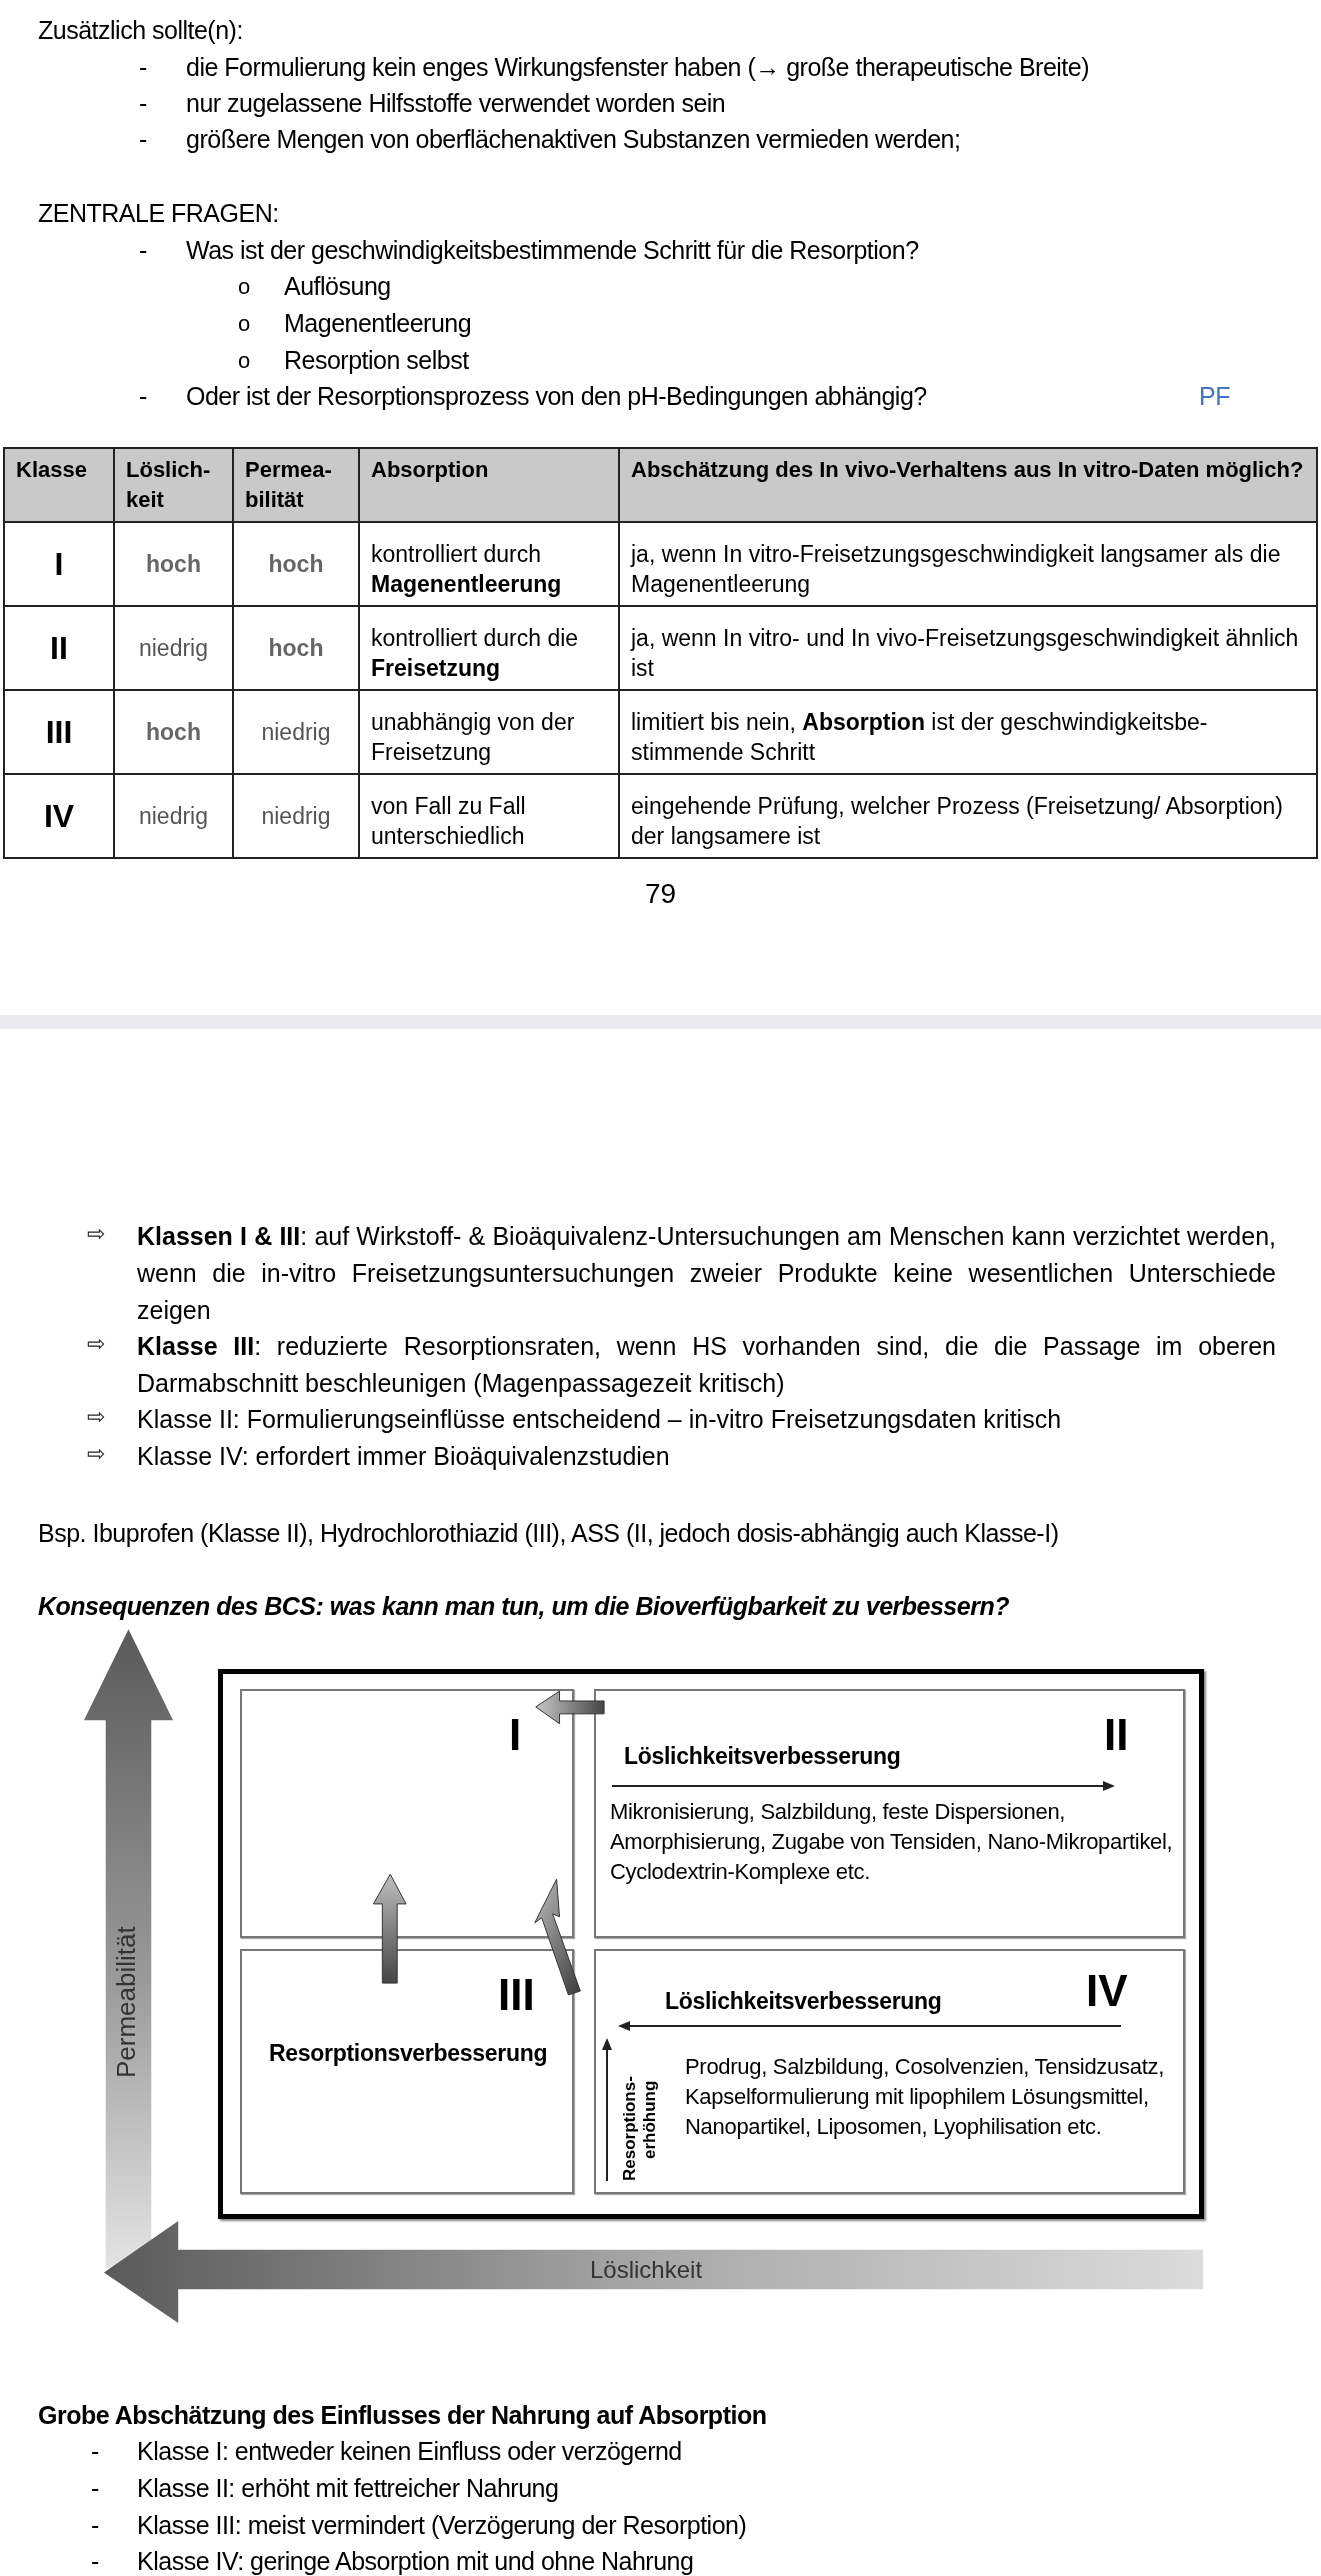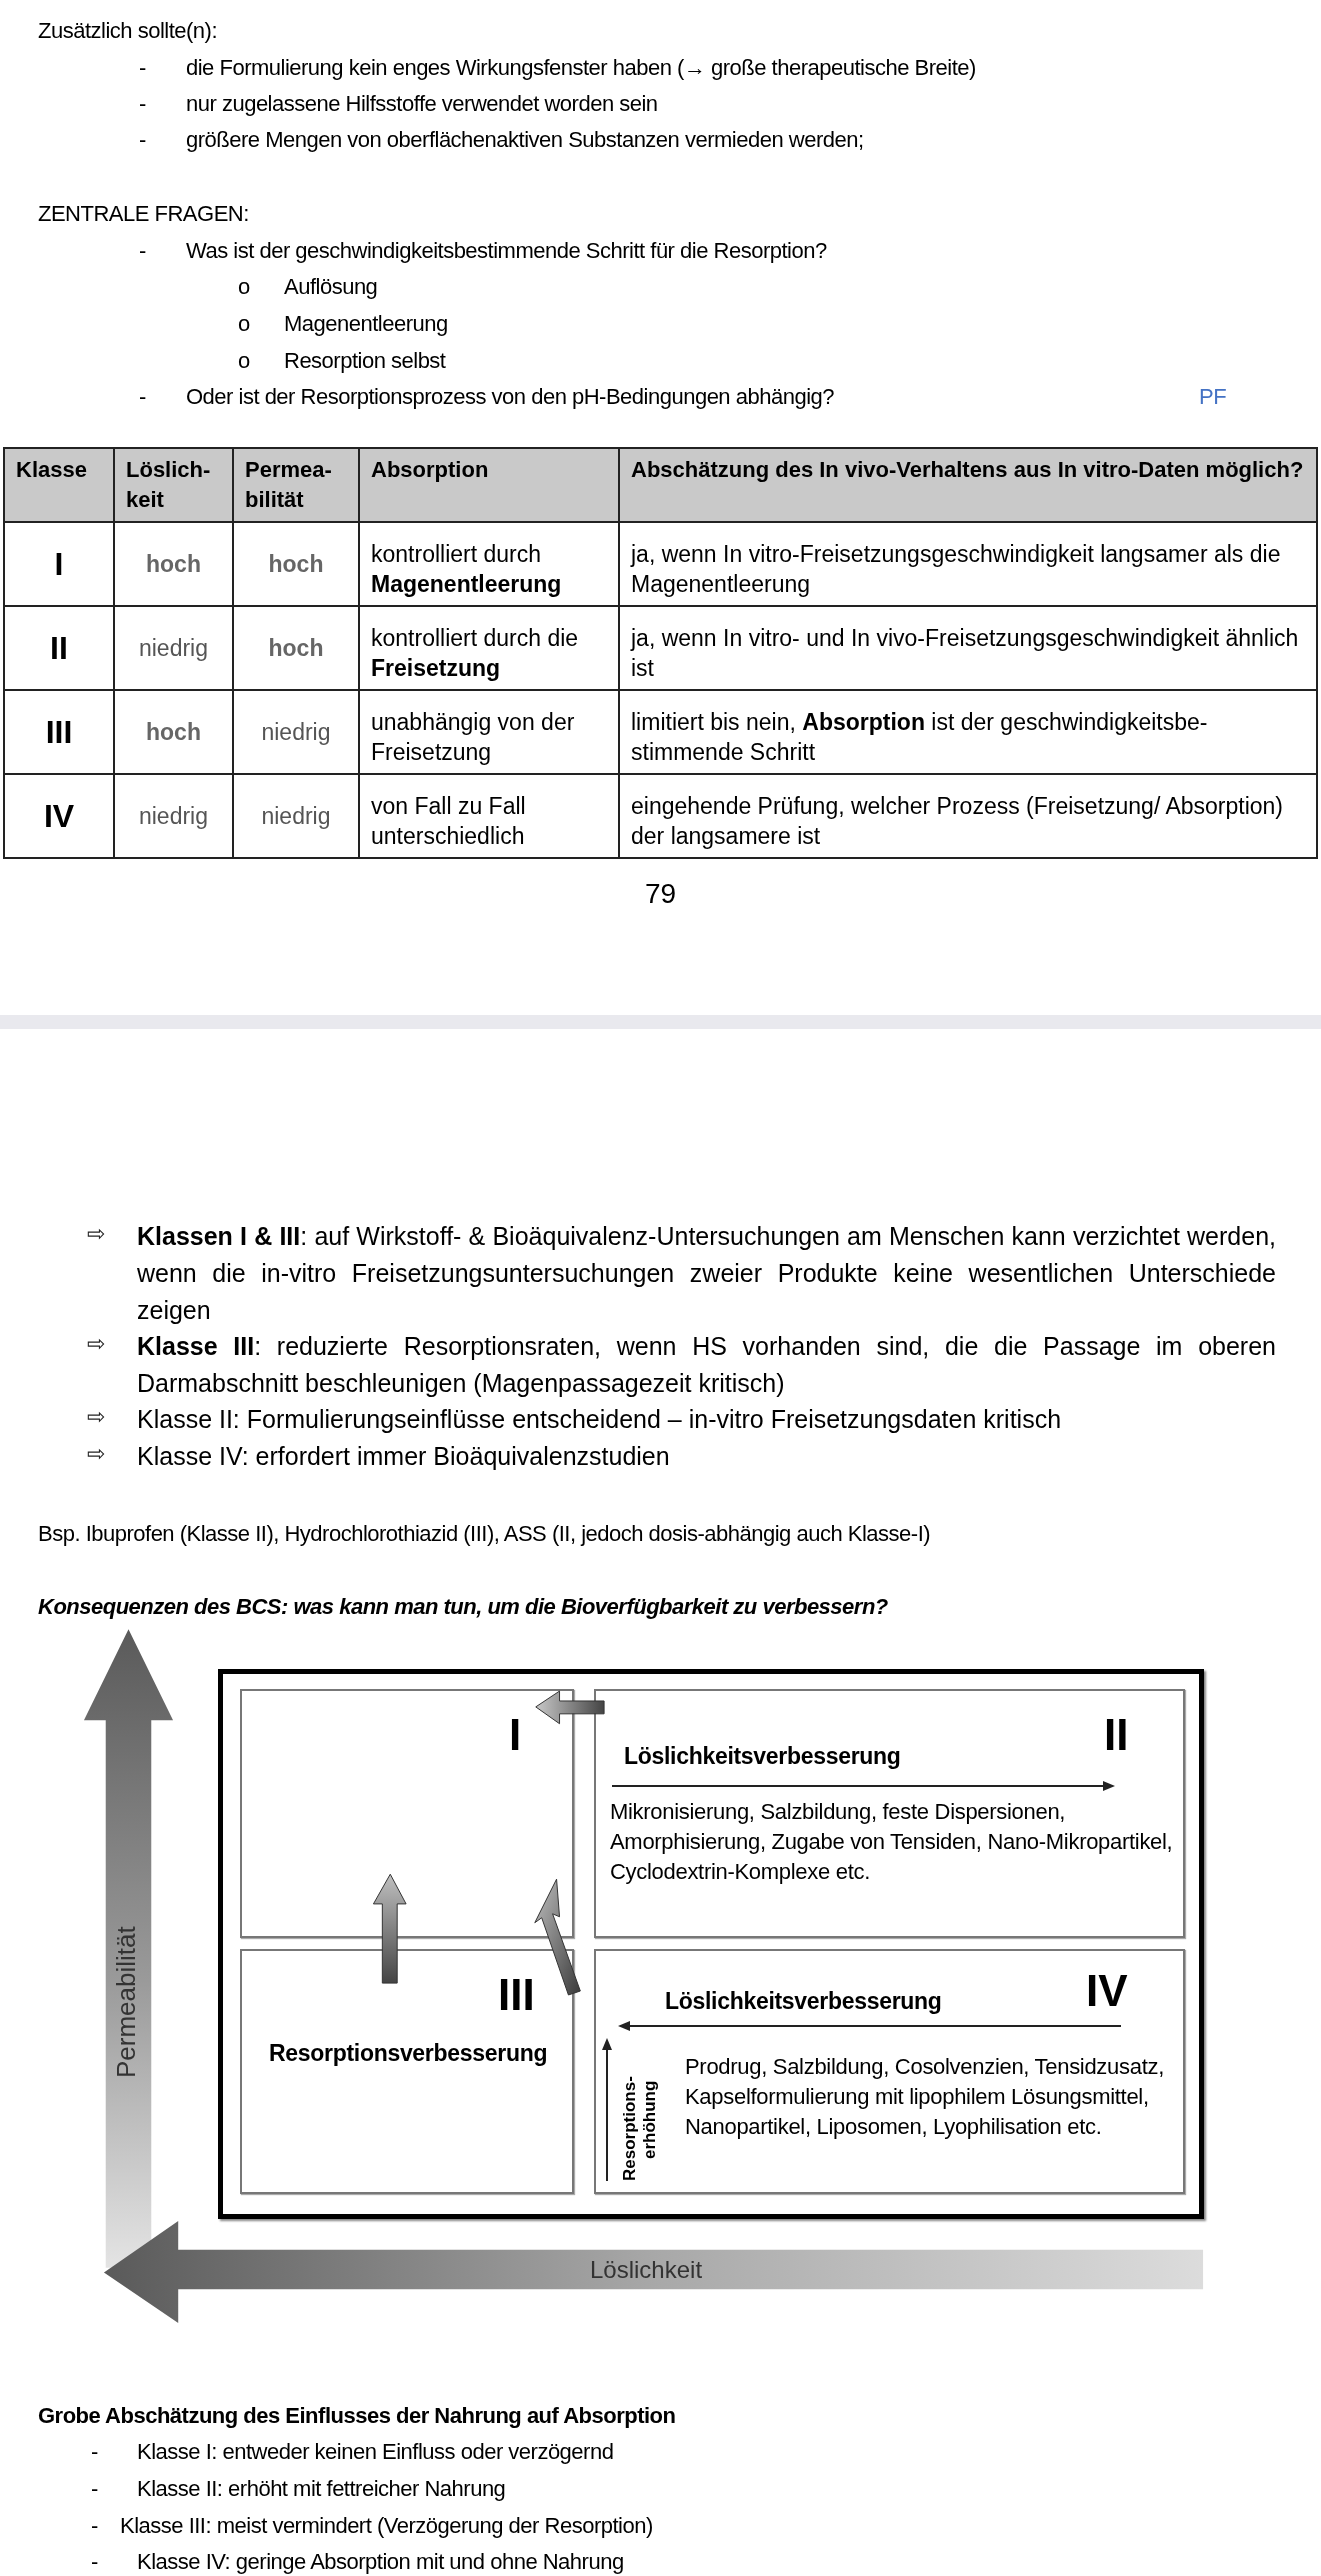--- a/index.html
+++ b/index.html
@@ -1,20 +1,20 @@
 <!DOCTYPE html>
 <html><head>
 <meta charset="utf-8">
 <style>
   * { box-sizing: border-box; margin: 0; padding: 0; }
   html, body { width: 1321px; height: 2576px; background: #ffffff; overflow: hidden; }
   body { position: relative; font-family: "Liberation Sans", sans-serif; color: #000; }
 
   .abs { position: absolute; }
-  .t26 { font-size: 22px; line-height: 37px; letter-spacing: -0.5px; }
+  .t26 { font-size: 25px; line-height: 37px; letter-spacing: -0.5px; }
   .bold { font-weight: bold; }
   .ital { font-style: italic; }
 
   
   .dash { position: absolute; width: 20px; text-align: left; }
   .circ { position: absolute; width: 20px; text-align: left; font-size: 22px; }
   .pf { color: #4472c4; }
 
   
   table.bcs { position: absolute; left: 3px; top: 447px; width: 1315px; border-collapse: collapse; }
@@ -240,17 +240,17 @@
     </svg>
     <div class="axislabel" style="left:590px; top:2256px;">Löslichkeit</div>
   </div>
 
   <div class="abs t26 bold" style="left:38px; top:2397px;">Grobe Abschätzung des Einflusses der Nahrung auf Absorption</div>
   <span class="dash t26" style="left:91px; top:2433px;">-</span>
   <div class="abs t26" style="left:137px; top:2433px;">Klasse I: entweder keinen Einfluss oder verzögernd</div>
   <span class="dash t26" style="left:91px; top:2470px;">-</span>
   <div class="abs t26" style="left:137px; top:2470px;">Klasse II: erhöht mit fettreicher Nahrung</div>
   <span class="dash t26" style="left:91px; top:2507px;">-</span>
-  <div class="abs t26" style="left:120px; top:2507px;">Klasse III: meist vermindert (Verzögerung der Resorption)</div>
+  <div class="abs t26" style="left:137px; top:2507px;">Klasse III: meist vermindert (Verzögerung der Resorption)</div>
   <span class="dash t26" style="left:91px; top:2543px;">-</span>
   <div class="abs t26" style="left:137px; top:2543px;">Klasse IV: geringe Absorption mit und ohne Nahrung</div>
 </div>
 
 
 </body></html>

